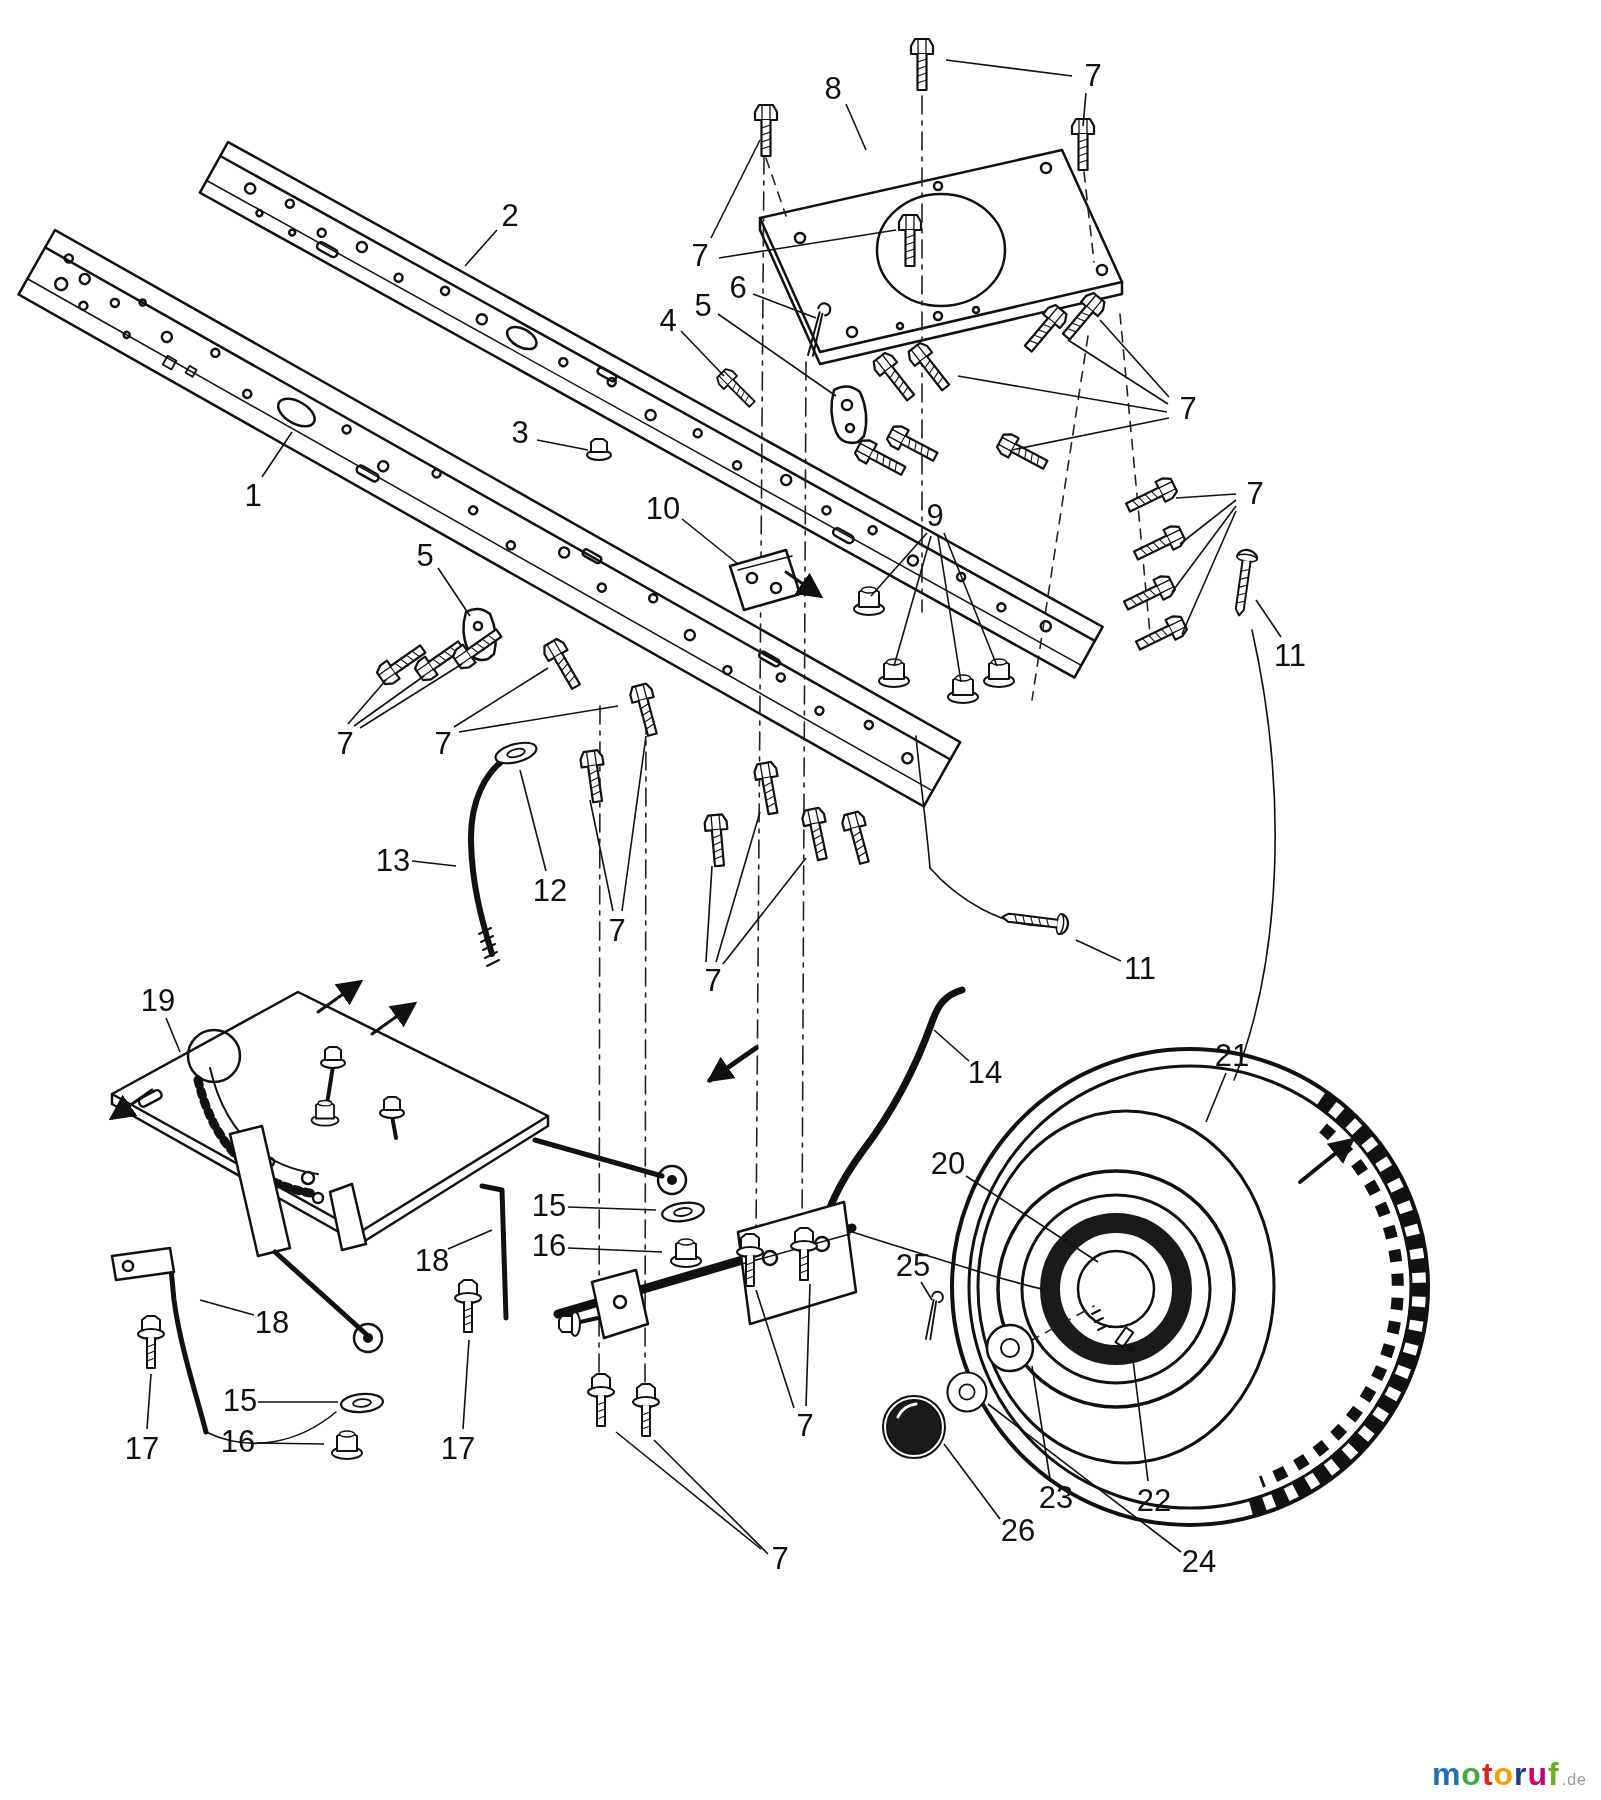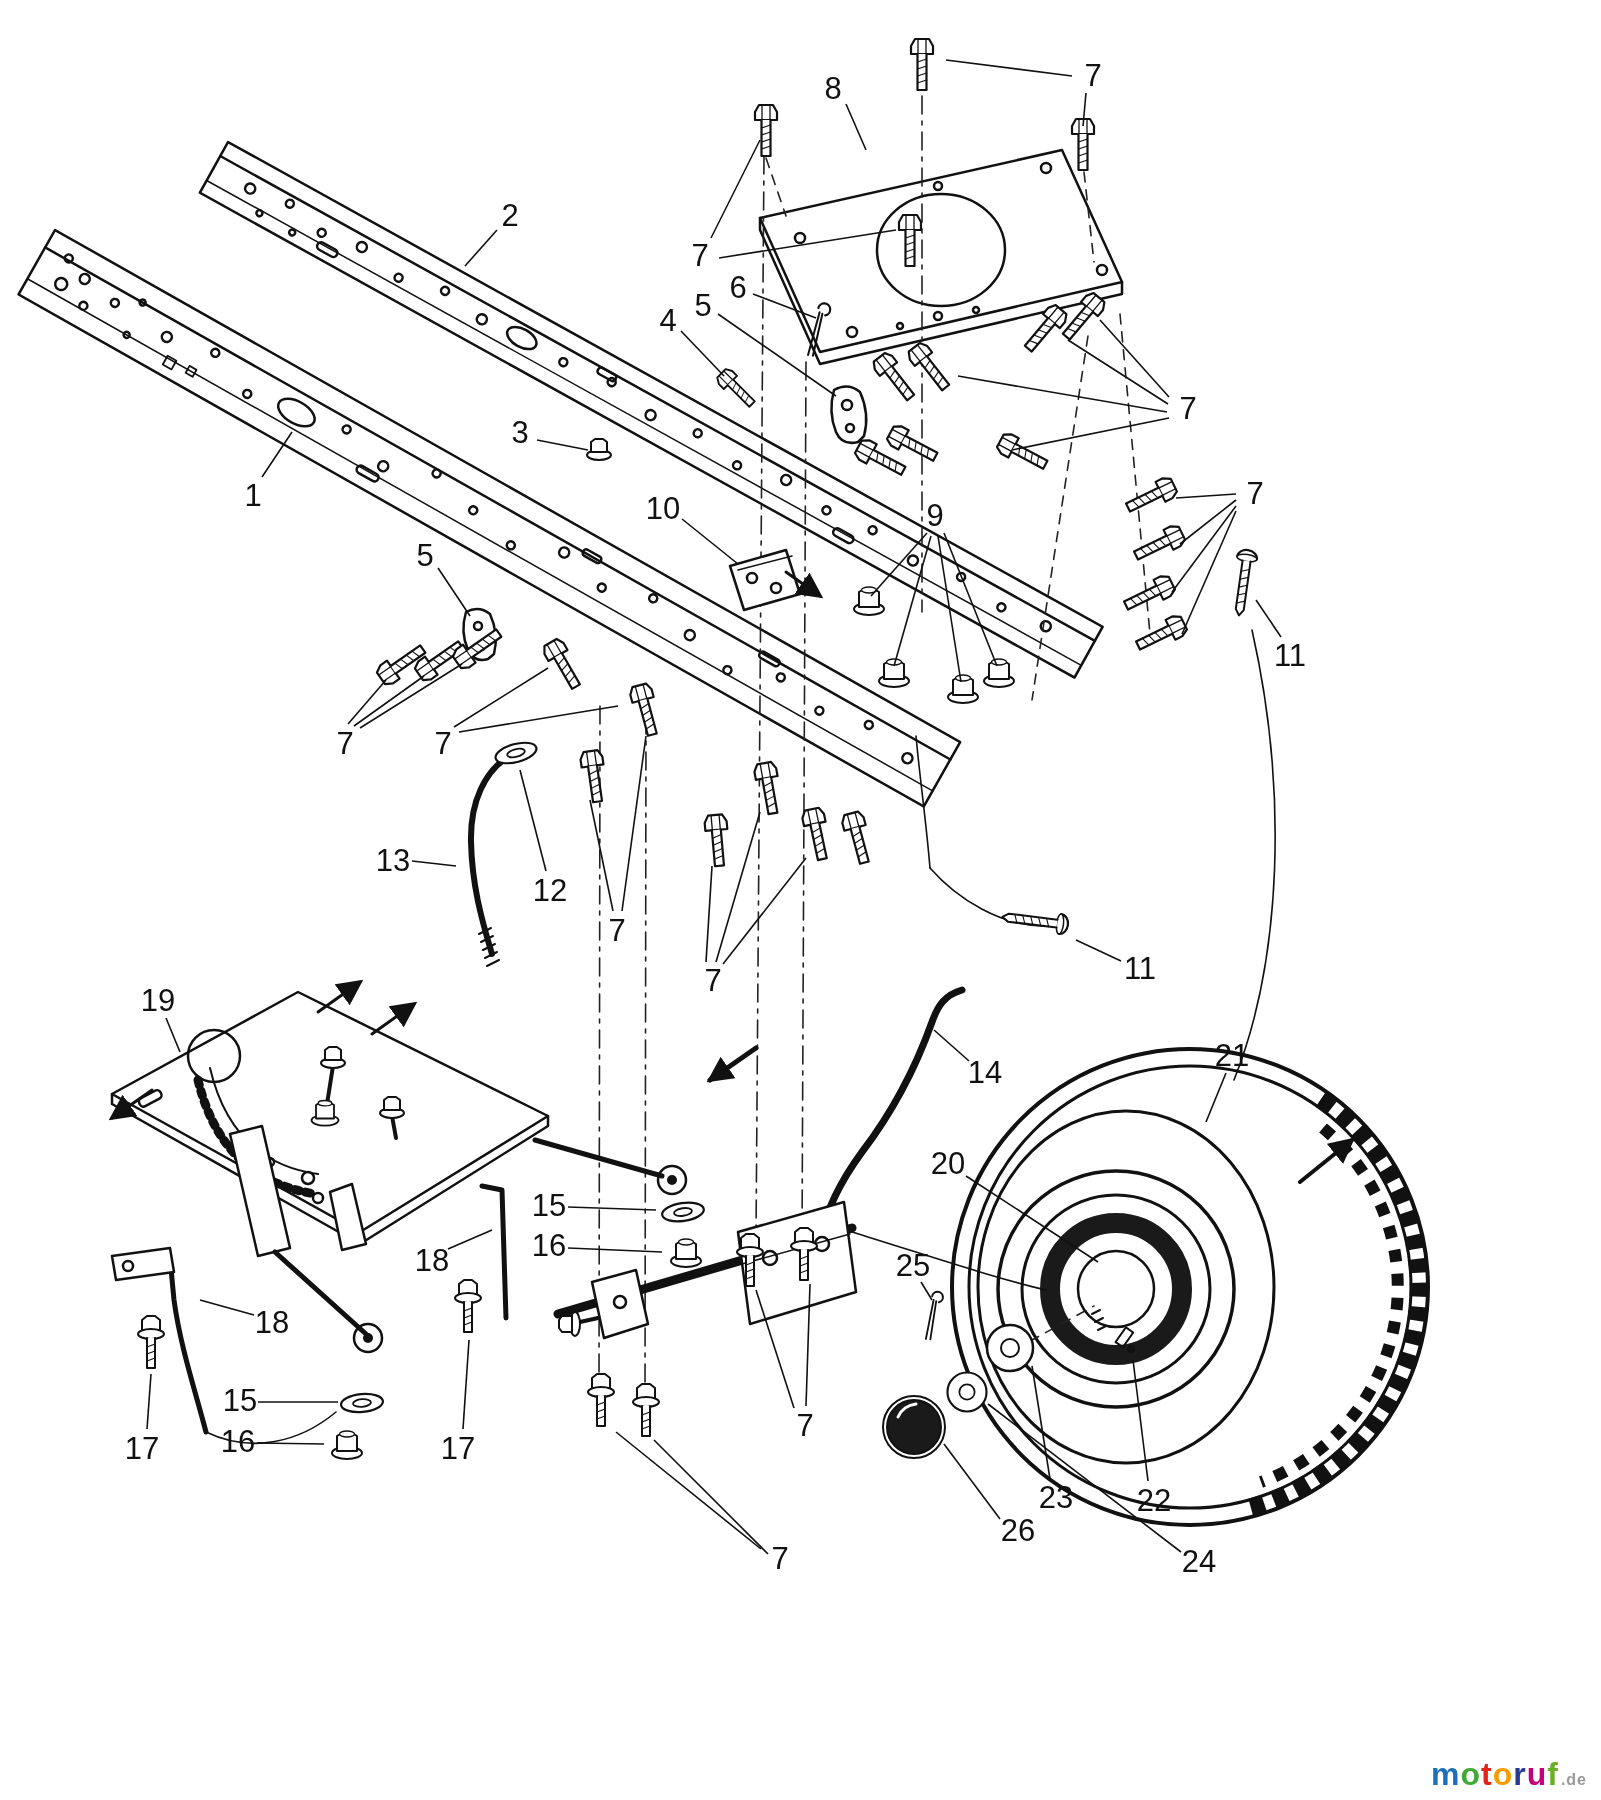--- a/index.html
+++ b/index.html
@@ -7,21 +7,21 @@
          font-family:"Liberation Sans",sans-serif;}
   .stage svg{position:absolute;left:0;top:0;}
   .leader{stroke:#111;stroke-width:1.6;fill:none;}
   .callout{font-family:"Liberation Sans",sans-serif;font-size:31px;fill:#111;
            text-anchor:middle;dominant-baseline:central;}
   .dd{stroke:#222;stroke-width:1.6;fill:none;stroke-dasharray:18 7 4 7;}
   .dash{stroke:#222;stroke-width:1.6;fill:none;stroke-dasharray:10 8;}
   .thin{stroke:#111;stroke-width:1.6;fill:none;}
   .watermark{position:absolute;right:14px;bottom:10px;font-weight:bold;font-size:32px;
              letter-spacing:1px;line-height:1;}
-  .watermark .suffix{font-size:16px;font-weight:bold;margin-left:2px;text-align:right;}
+  .watermark .suffix{font-size:16px;font-weight:normal;margin-left:2px;text-align:right;}
 </style>
 </head>
 <body>
 
 <div class="stage">
 <svg width="1601" height="1800" viewBox="0 0 1601 1800">
   <defs>
     <marker id="arrowhead" viewBox="0 0 26 26" refX="22" refY="13" markerWidth="26" markerHeight="26" markerUnits="userSpaceOnUse" orient="auto">
       <path d="M0,0 L26,13 L0,26 Z" fill="#111"></path>
     </marker>

